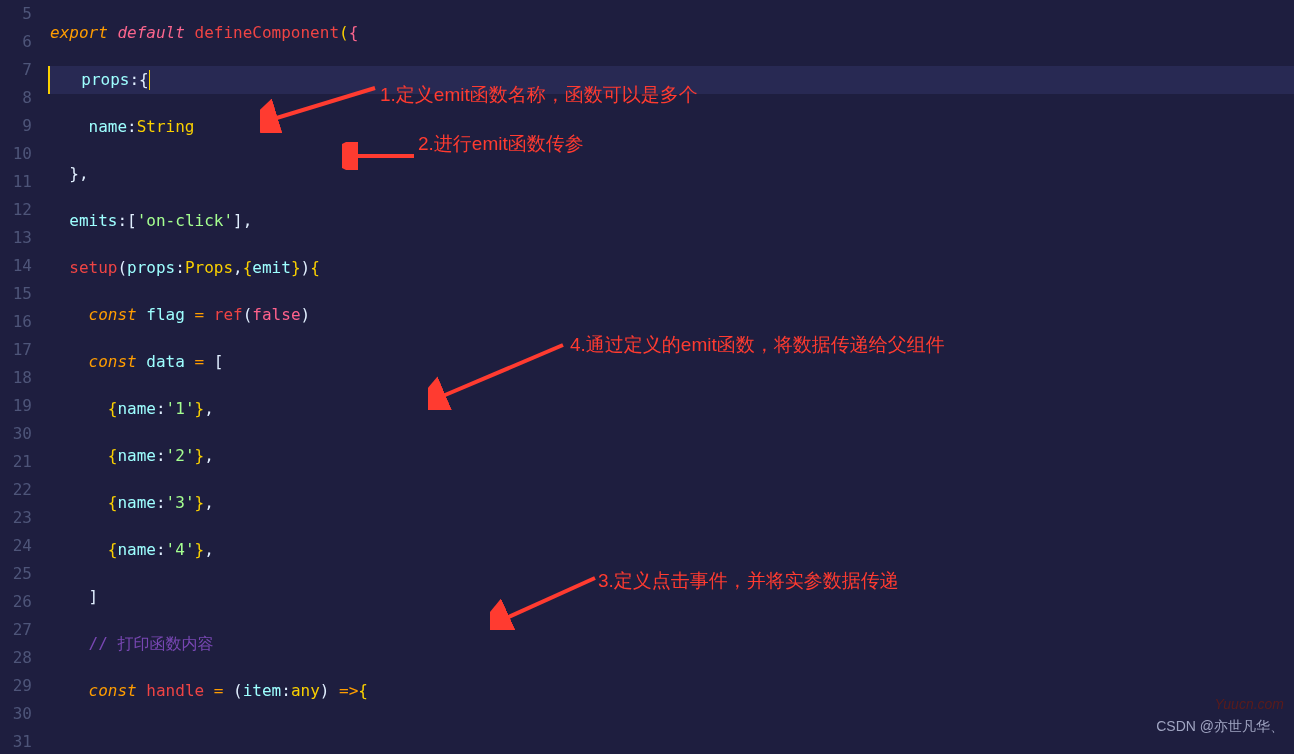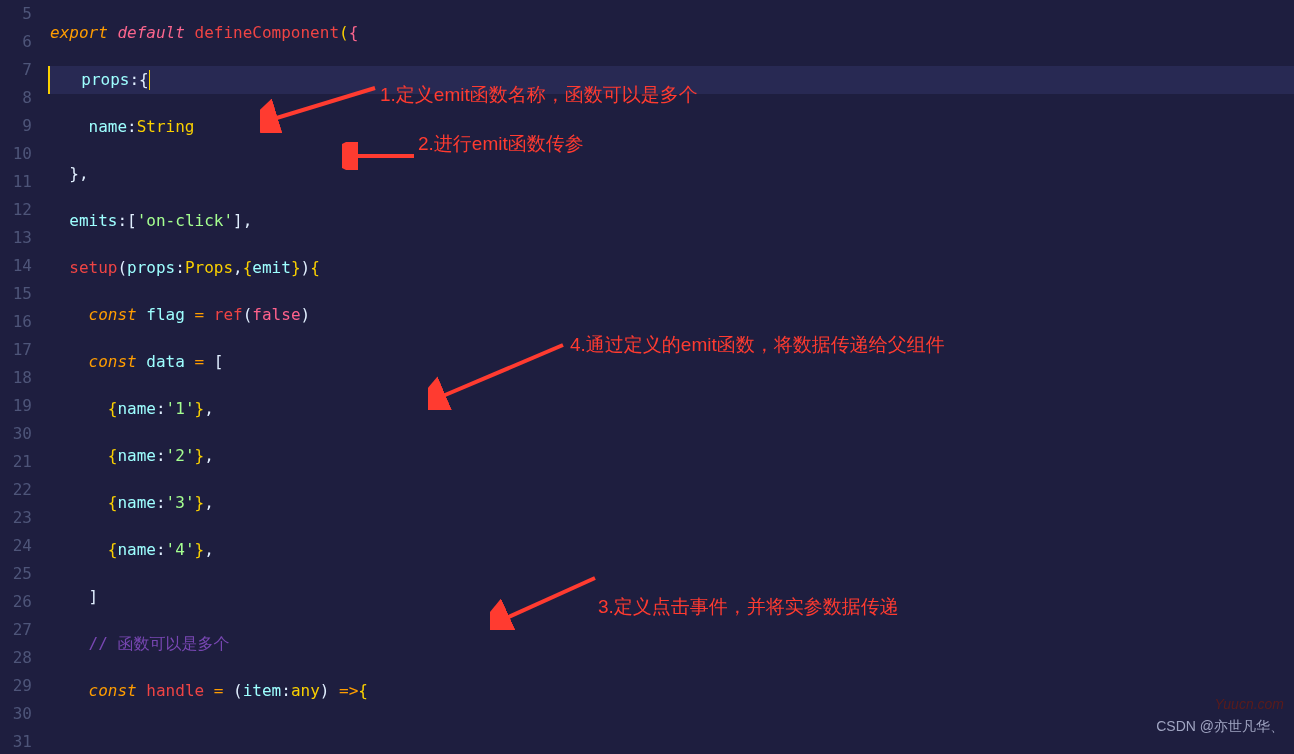--- a/index.html
+++ b/index.html
@@ -135,41 +135,41 @@
 <div class="line">  <span class="white">}</span><span class="white">,</span></div>
 <div class="line">  <span class="prop">emits</span><span class="white">:</span><span class="white">[</span><span class="str">'on-click'</span><span class="white">],</span></div>
 <div class="line">  <span class="fn">setup</span><span class="white">(</span><span class="var">props</span><span class="white">:</span><span class="type">Props</span><span class="white">,</span><span class="yellow">{</span><span class="var">emit</span><span class="yellow">}</span><span class="white">)</span><span class="yellow">{</span></div>
 <div class="line">    <span class="kw-const">const</span> <span class="var">flag</span> <span class="op">=</span> <span class="fn">ref</span><span class="white">(</span><span class="bool">false</span><span class="white">)</span></div>
 <div class="line">    <span class="kw-const">const</span> <span class="var">data</span> <span class="op">=</span> <span class="white">[</span></div>
 <div class="line">      <span class="yellow">{</span><span class="prop">name</span><span class="white">:</span><span class="str">'1'</span><span class="yellow">}</span><span class="white">,</span></div>
 <div class="line">      <span class="yellow">{</span><span class="prop">name</span><span class="white">:</span><span class="str">'2'</span><span class="yellow">}</span><span class="white">,</span></div>
 <div class="line">      <span class="yellow">{</span><span class="prop">name</span><span class="white">:</span><span class="str">'3'</span><span class="yellow">}</span><span class="white">,</span></div>
 <div class="line">      <span class="yellow">{</span><span class="prop">name</span><span class="white">:</span><span class="str">'4'</span><span class="yellow">}</span><span class="white">,</span></div>
 <div class="line">    <span class="white">]</span></div>
-<div class="line">    <span class="comment">// 函数可以是多个</span></div>
+<div class="line">    <span class="comment">// 打印函数内容</span></div>
 <div class="line">    <span class="kw-const">const</span> <span class="fn">handle</span> <span class="op">=</span> <span class="white">(</span><span class="var">item</span><span class="white">:</span><span class="type">any</span><span class="white">)</span> <span class="op">=&gt;</span><span class="yellow">{</span></div>
 
 
 
 
 
 
 
 
 
 
 
 
   </div>
 </div>
 
 <div class="anno" style="top:82px; left:380px;">1.定义emit函数名称，函数可以是多个</div>
 <div class="anno" style="top:131px; left:418px;">2.进行emit函数传参</div>
 <div class="anno" style="top:332px; left:570px;">4.通过定义的emit函数，将数据传递给父组件</div>
-<div class="anno" style="top:594px; left:598px;">3.定义点击事件，并将实参数据传递</div>
+<div class="anno" style="top:568px; left:598px;">3.定义点击事件，并将实参数据传递</div>
 
 <svg class="arrow" style="top:78px; left:260px;" width="120" height="55">
   <defs>
       <marker id="ah1" markerWidth="10" markerHeight="10" refX="2" refY="5" orient="auto">
         <polygon points="0,0 10,5 0,10" fill="#ff3b30"></polygon>
       </marker>
     </defs>
   <line x1="115" y1="10" x2="10" y2="42" stroke="#ff3b30" stroke-width="4" marker-end="url(#ah1)"></line>
 </svg>
 

